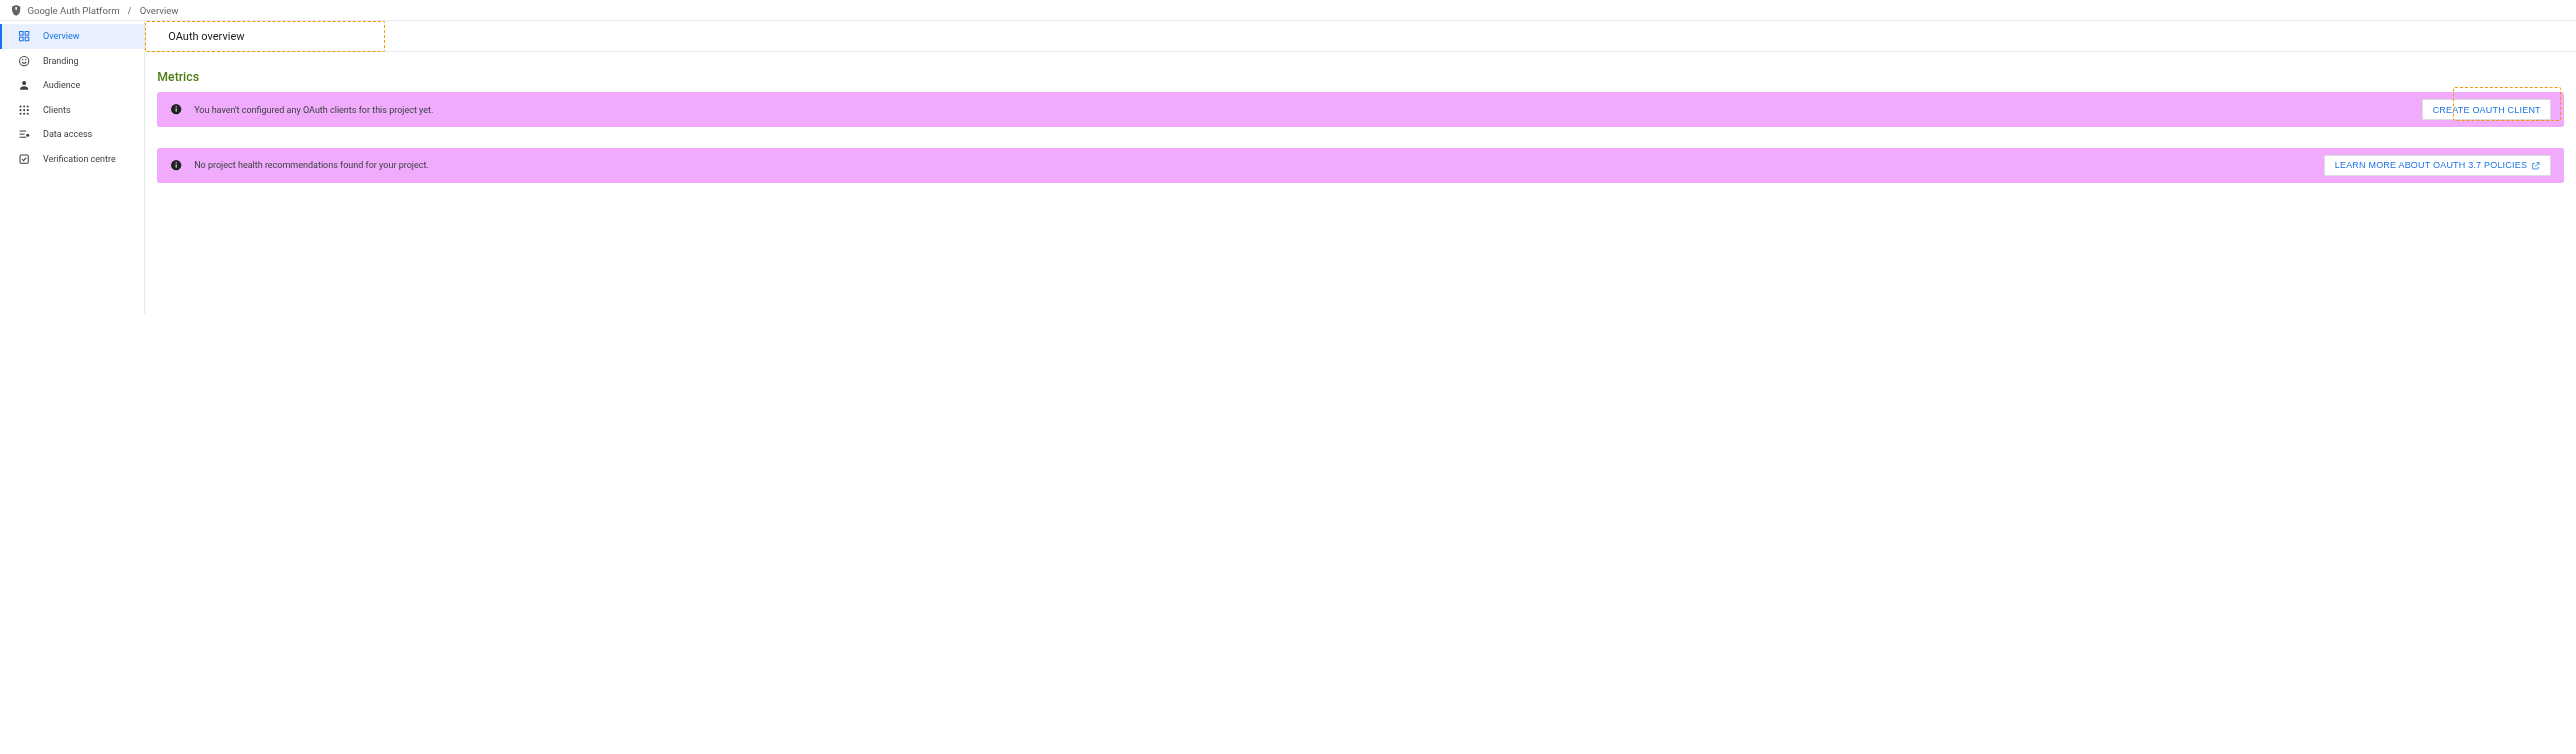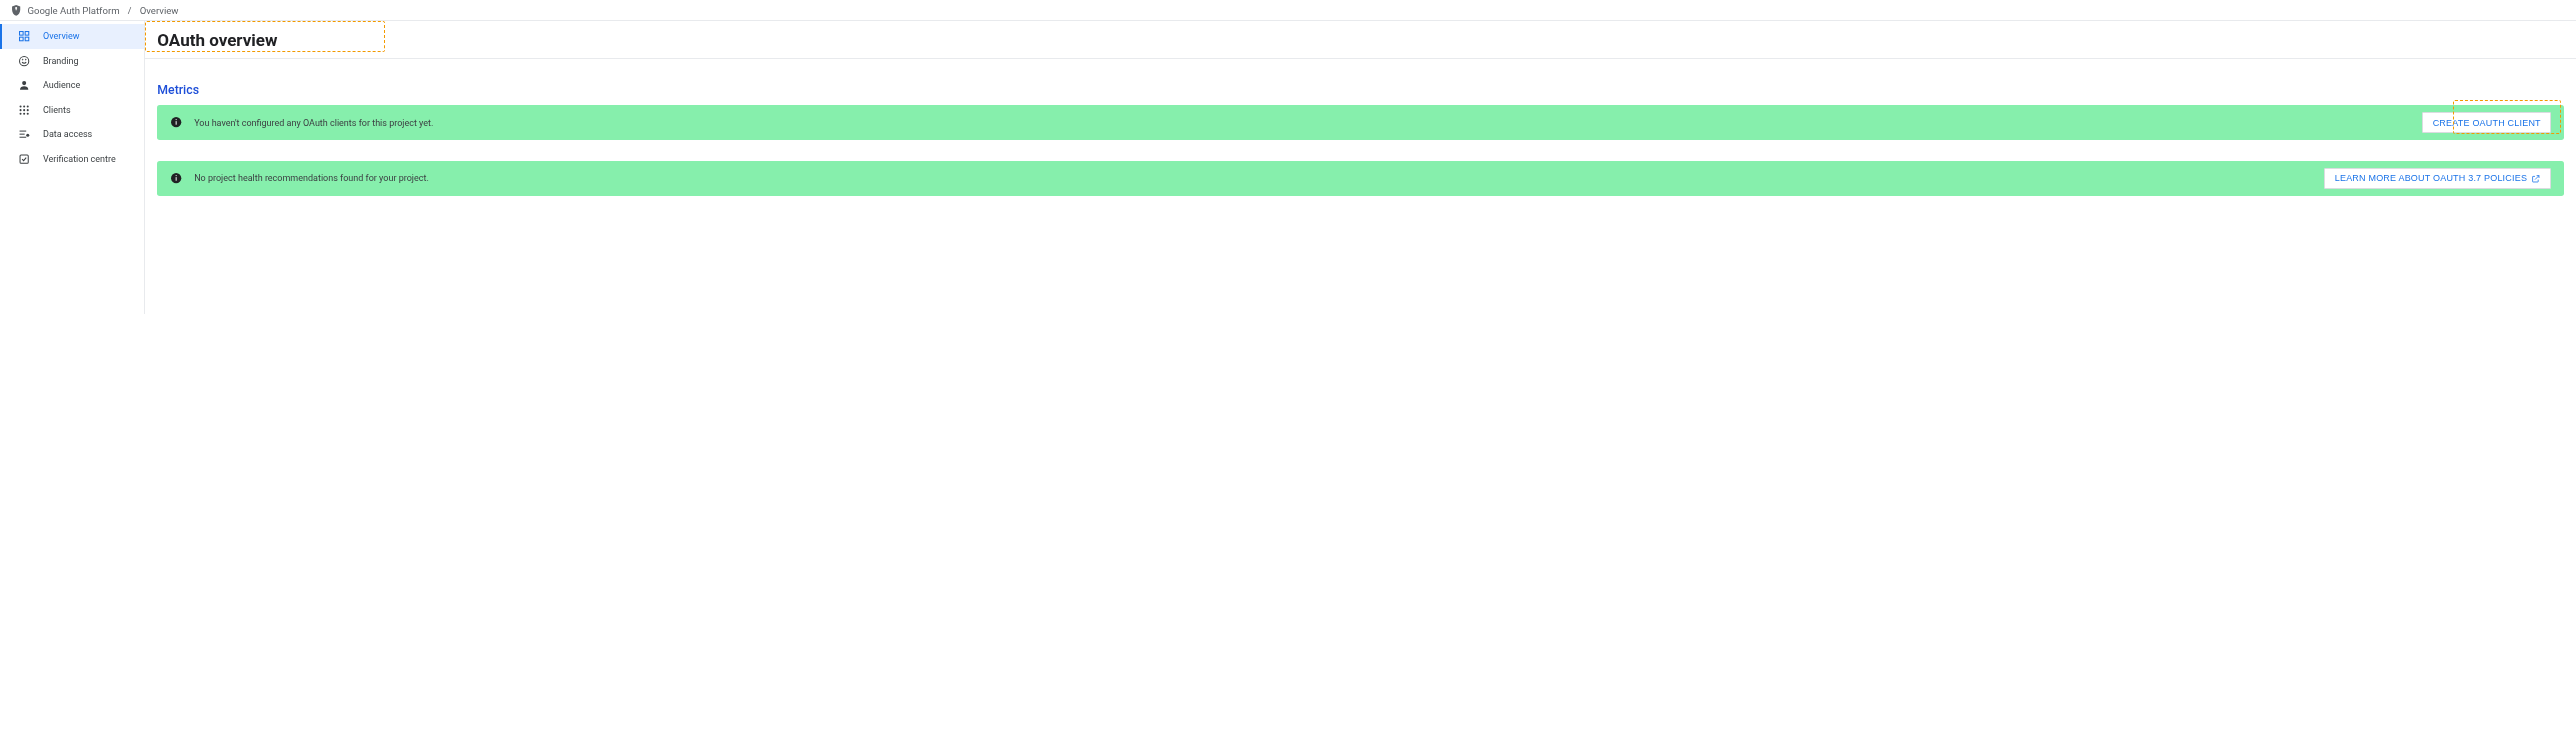--- a/index.html
+++ b/index.html
@@ -13,26 +13,26 @@
     .layout { display: flex; min-height: 293px; }
     
     .sidebar { width: 145px; border-right: 0.7px solid #e8eaed; padding-top: 2.7px; }
     .sidebar-item { display: flex; align-items: center; gap: 12.3px; padding: 6.1px 6.8px 6.1px 16.4px; cursor: pointer; font-size: 9px; color: #3c4043; border-left: 2px solid transparent; }
     .sidebar-item.active { color: #1a73e8; background: #e8f0fe; border-left-color: #1a73e8; }
     .sidebar-item .nav-icon { width: 12.3px; height: 12.3px; display: inline-flex; align-items: center; justify-content: center; color: inherit; flex-shrink: 0; }
     
     .main { flex: 1; padding: 0; }
     .page-title-bar { padding: 8.2px 12.3px; border-bottom: 0.7px solid #e8eaed; position: relative; }
     .page-title-highlight { position: absolute; border: 1.4px dashed #f29900; left: 0; top: 0; width: 240px; height: 31px; border-radius: 2px; pointer-events: none; }
-    .page-title { font-size: 17px; font-weight: 700; color: #202124; }
+    .page-title { font-size: 11px; font-weight: 400; color: #202124; margin-left: 11px; }
     
     .content { padding: 18px 12.3px; }
-    .section-title { font-size: 12.3px; font-weight: 500; color: #1d4ed8; margin-bottom: 8.2px; margin-top: 6px; }
+    .section-title { font-size: 12.3px; font-weight: 500; color: #4d7c0f; margin-bottom: 8.2px; }
     
-    .info-bar { display: flex; align-items: center; background: #86efac; border-radius: 2.7px; padding: 6.8px 12.3px; gap: 12.3px; margin-bottom: 20.5px; position: relative; }
+    .info-bar { display: flex; align-items: center; background: #f0abfc; border-radius: 2.7px; padding: 6.8px 12.3px; gap: 12.3px; margin-bottom: 20.5px; position: relative; }
     .info-icon { width: 12.3px; height: 12.3px; flex-shrink: 0; display: flex; align-items: center; justify-content: center; color: #202124; }
     .info-text { flex: 1; color: #3c4043; font-size: 9px; }
     .info-button { background: #fff; border: 0.7px solid #dadce0; color: #1a73e8; font-size: 9px; font-weight: 500; padding: 4.8px 9.6px; border-radius: 1px; cursor: pointer; letter-spacing: 0.2px; display: inline-flex; align-items: center; gap: 4.1px; }
     .highlight-box { position: absolute; border: 1.4px dashed #f29900; right: 2.7px; top: -5.5px; width: 108px; height: 34px; border-radius: 2px; pointer-events: none; }
     
     .ext-link-icon { width: 9.6px; height: 9.6px; display: inline-flex; }
     
     svg { width: 100%; height: 100%; }
   </style>
 </head>

